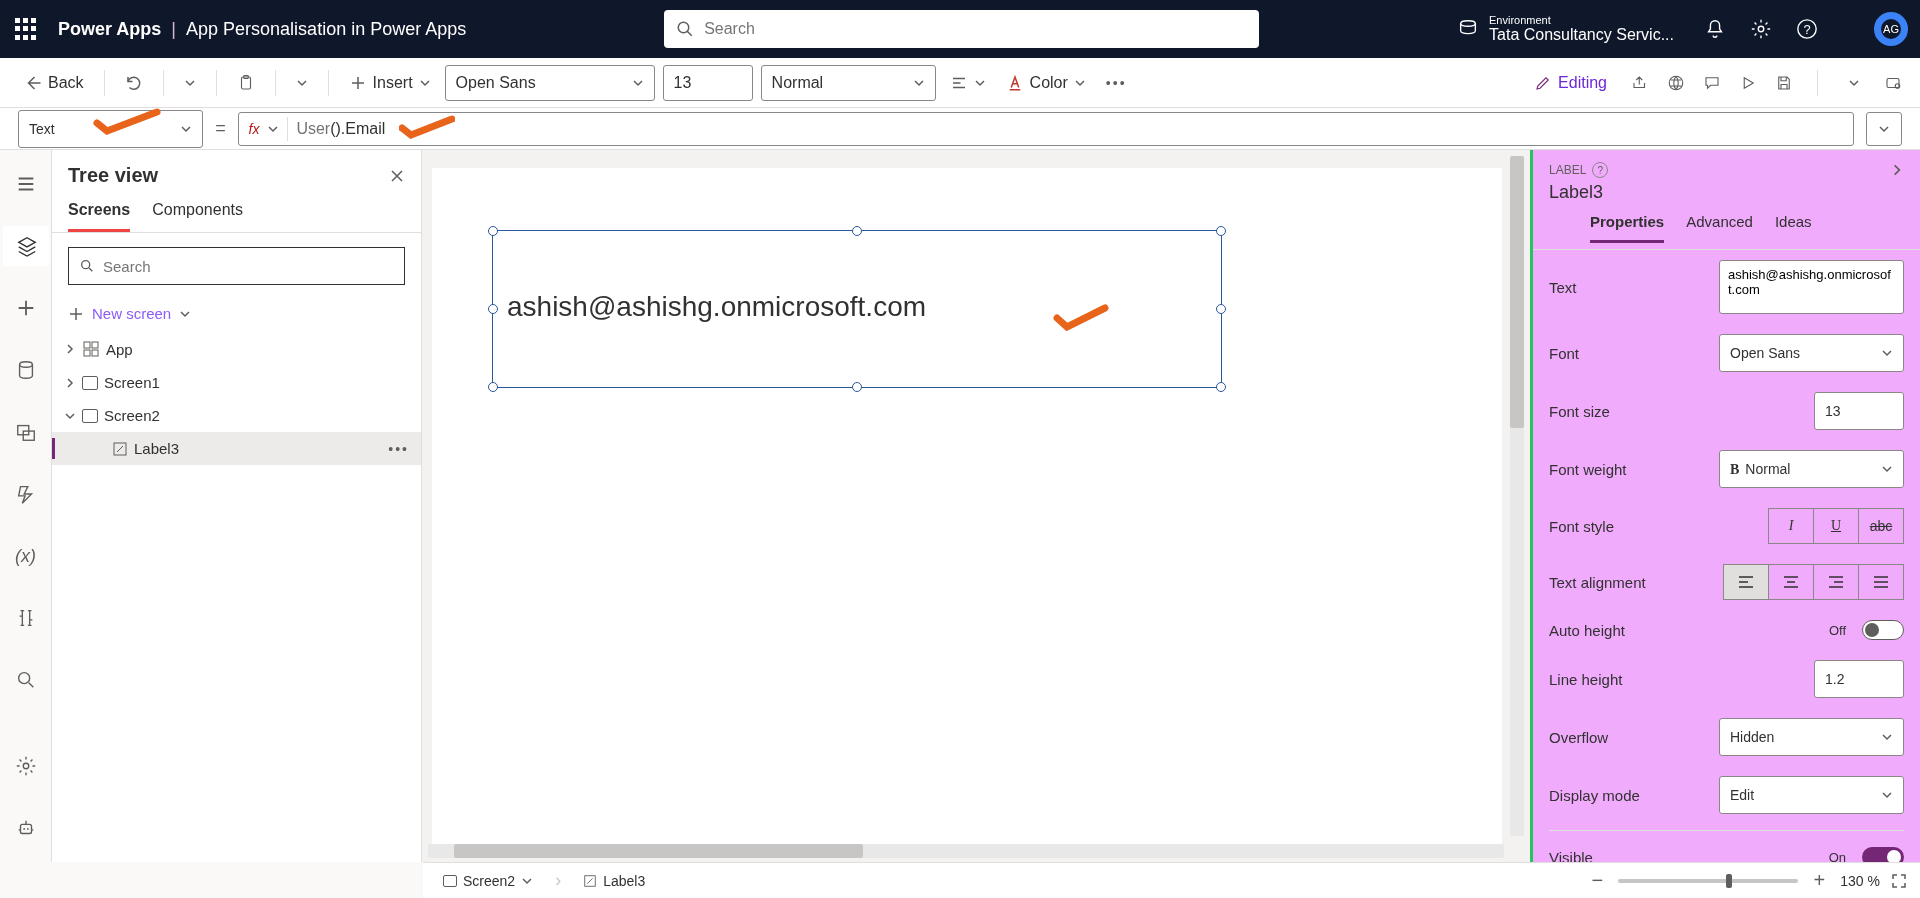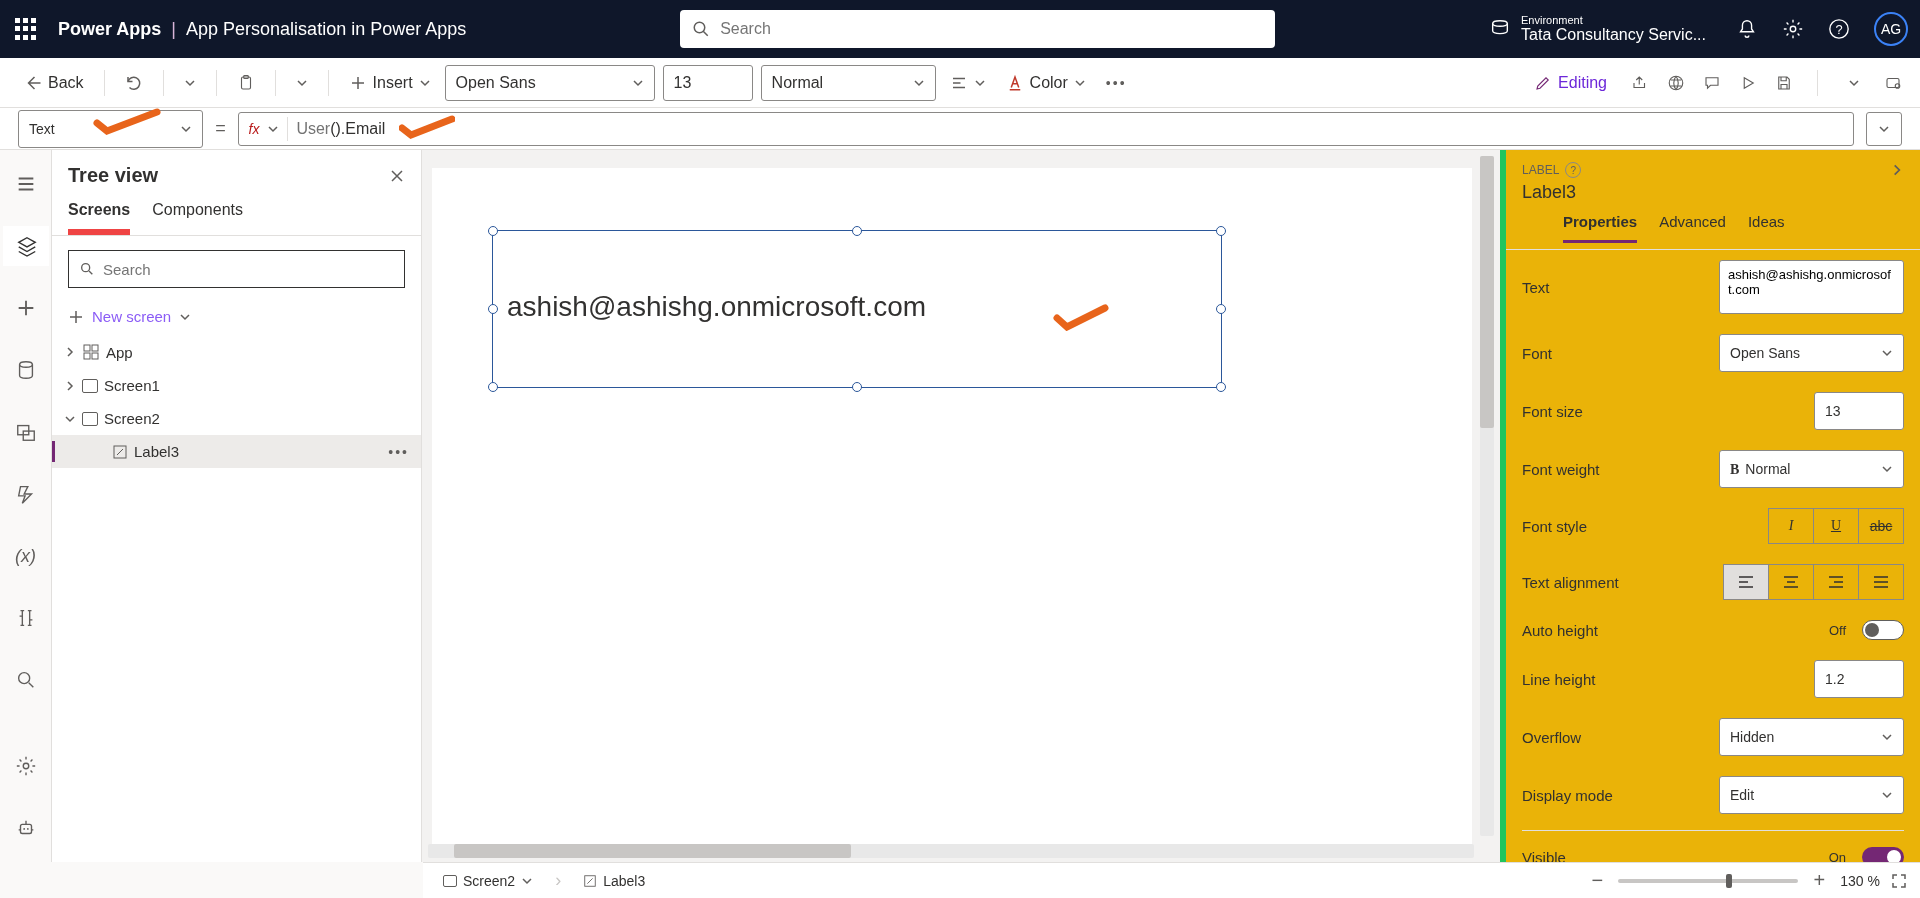--- a/index.html
+++ b/index.html
@@ -14,21 +14,21 @@
 .header-app { font-size: 18px; }
 .search-wrap { margin-left: auto; margin-right: auto; background: #fff; border-radius: 4px; width: 595px; height: 38px; display: flex; align-items: center; padding: 0 12px; }
 .search-wrap svg { width: 18px; height: 18px; margin-right: 10px; }
 .search-wrap input { border: none; outline: none; font-size: 16px; flex: 1; }
 .env { display: flex; align-items: center; gap: 10px; }
 .env-icon { width: 22px; height: 22px; }
 .env-text { font-size: 11px; line-height: 1; }
 .env-name { font-size: 16px; }
 .header-right { display: flex; align-items: center; gap: 24px; margin-left: 30px; }
 .hdr-ico { width: 22px; height: 22px; cursor: pointer; }
-.avatar { width: 34px; height: 34px; border-radius: 50%; border: 2px solid #3b82f6; display: flex; align-items: center; justify-content: center; font-size: 14px; }
+.avatar { width: 34px; height: 34px; border-radius: 50%; border: 7px solid #3b82f6; display: flex; align-items: center; justify-content: center; font-size: 11px; margin-left: 32px; }
 
 
 .toolbar { background: #fff; height: 50px; border-bottom: 1px solid #e1dfdd; display: flex; align-items: center; padding: 0 18px; gap: 8px; }
 .tb-sep { width: 1px; height: 26px; background: #e1dfdd; margin: 0 6px; }
 .tb-btn { display: flex; align-items: center; gap: 6px; padding: 4px 6px; cursor: pointer; border-radius: 3px; }
 .tb-ico { width: 18px; height: 18px; }
 .tb-text { font-size: 16px; }
 .tb-select { height: 36px; border: 1px solid #8a8886; border-radius: 3px; background: #fff; display: flex; align-items: center; padding: 0 10px; gap: 8px; cursor: pointer; }
 .tb-select.font { width: 210px; }
 .tb-select.size { width: 90px; }
@@ -57,21 +57,21 @@
 .rail-ico.active { color: #323130; }
 .rail-btn { width: 46px; height: 40px; display: flex; align-items: center; justify-content: center; cursor: pointer; }
 .rail-btn.active { background: #fff; border-left: 2px solid transparent; }
 
 .tree-panel { width: 370px; background: #fff; border-right: 1px solid #e1dfdd; display: flex; flex-direction: column; }
 .tree-hdr { display: flex; align-items: center; justify-content: space-between; padding: 14px 16px 6px; }
 .tree-title { font-size: 20px; font-weight: 600; }
 .tree-close { cursor: pointer; }
 .tree-tabs { display: flex; gap: 22px; padding: 8px 16px 0; border-bottom: 1px solid #e1dfdd; }
 .tree-tab { padding-bottom: 10px; cursor: pointer; font-size: 16px; }
-.tree-tab.active { border-bottom: 6px solid #ef4444; font-weight: 600; }
+.tree-tab.active { border-bottom: 3px solid #ef4444; font-weight: 600; }
 .tree-search { margin: 14px 16px; height: 38px; border: 1px solid #323130; display: flex; align-items: center; padding: 0 10px; gap: 8px; }
 .tree-search input { border: none; outline: none; flex: 1; font-size: 15px; }
 .new-screen { display: flex; align-items: center; gap: 8px; padding: 6px 16px 10px; color: #8b5cf6; cursor: pointer; font-size: 15px; }
 .tree-items { flex: 1; overflow: auto; }
 .tree-item { display: flex; align-items: center; padding: 8px 12px; gap: 6px; cursor: pointer; position: relative; }
 .tree-item.selected { background: #edebe9; }
 .tree-item.selected::before { content: ""; position: absolute; left: 0; top: 6px; bottom: 6px; width: 3px; background: #742774; }
 .tree-chev { width: 12px; height: 12px; }
 .tree-sq { width: 16px; height: 14px; border: 1.5px solid #605e5c; border-radius: 2px; }
 .tree-label { font-size: 15px; }
@@ -86,21 +86,21 @@
 .scrollbar-h { position: absolute; left: 6px; right: 26px; bottom: 4px; height: 14px; background: #e8e8e8; border-radius: 2px; }
 .scrollbar-h-thumb { position: absolute; left: 26px; width: 38%; top: 0; bottom: 0; background: #c8c6c4; border-radius: 2px; }
 .selected-box { position: absolute; top: 62px; left: 60px; width: 730px; height: 158px; border: 1px solid #2b579a; }
 .handle { position: absolute; width: 10px; height: 10px; background: #fff; border: 1px solid #2b579a; border-radius: 50%; }
 .h-tl { top: -5px; left: -5px; } .h-tr { top: -5px; right: -5px; } .h-bl { bottom: -5px; left: -5px; } .h-br { bottom: -5px; right: -5px; }
 .h-tm { top: -5px; left: 50%; margin-left: -5px; } .h-bm { bottom: -5px; left: 50%; margin-left: -5px; }
 .h-ml { top: 50%; left: -5px; margin-top: -5px; } .h-mr { top: 50%; right: -5px; margin-top: -5px; }
 .label-text { position: absolute; top: 60px; left: 14px; font-size: 28px; color: #323130; }
 .canvas-check { position: absolute; top: 72px; left: 560px; }
 
-.props-panel { width: 420px; background: #eab308; border-left: 6px solid #22c55e; overflow-y: auto; }
+.props-panel { width: 390px; background: #f0abfc; border-left: 3px solid #22c55e; overflow-y: auto; }
 .props-header { padding: 12px 16px 6px; border-bottom: 1px solid #e1dfdd; }
 .props-type { font-size: 12px; color: #605e5c; text-transform: uppercase; display: flex; align-items: center; gap: 6px; }
 .props-name { font-size: 18px; margin-top: 4px; }
 .props-tabs { display: flex; gap: 22px; padding: 10px 16px 0; }
 .props-tab { padding-bottom: 10px; cursor: pointer; font-size: 15px; }
 .props-tab.active { border-bottom: 3px solid #742774; font-weight: 600; margin-left: 25px; }
 .prop-row { display: flex; align-items: center; padding: 10px 16px; gap: 10px; }
 .prop-label { flex: 1; font-size: 15px; color: #323130; }
 .prop-input { height: 38px; border: 1px solid #8a8886; border-radius: 3px; padding: 0 10px; font-size: 14px; background: #fff; display: flex; align-items: center; }
 .prop-input.small { width: 90px; }

